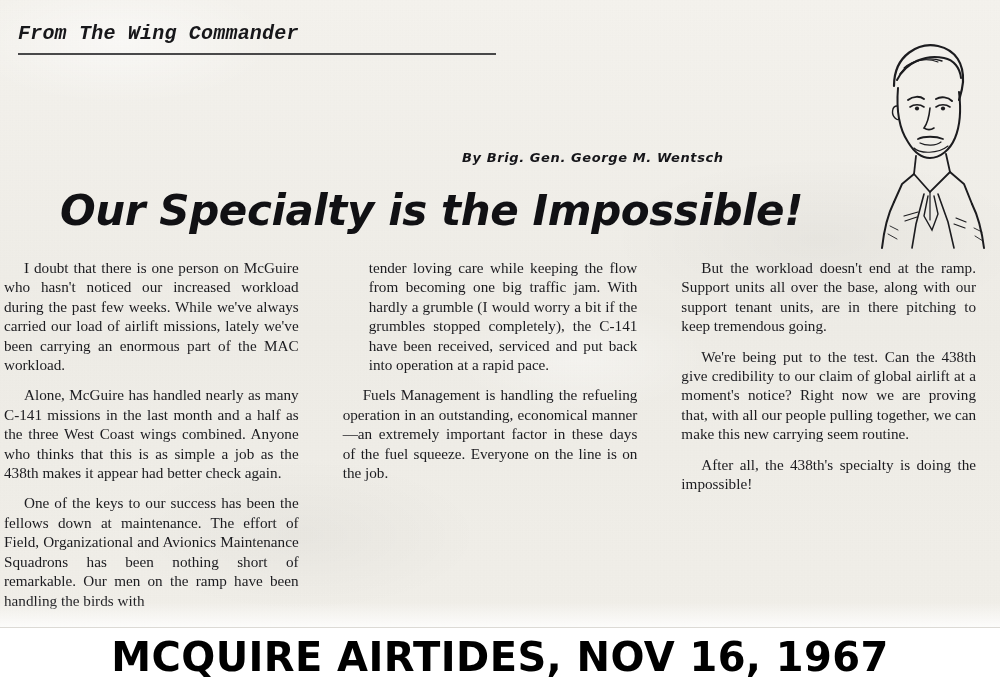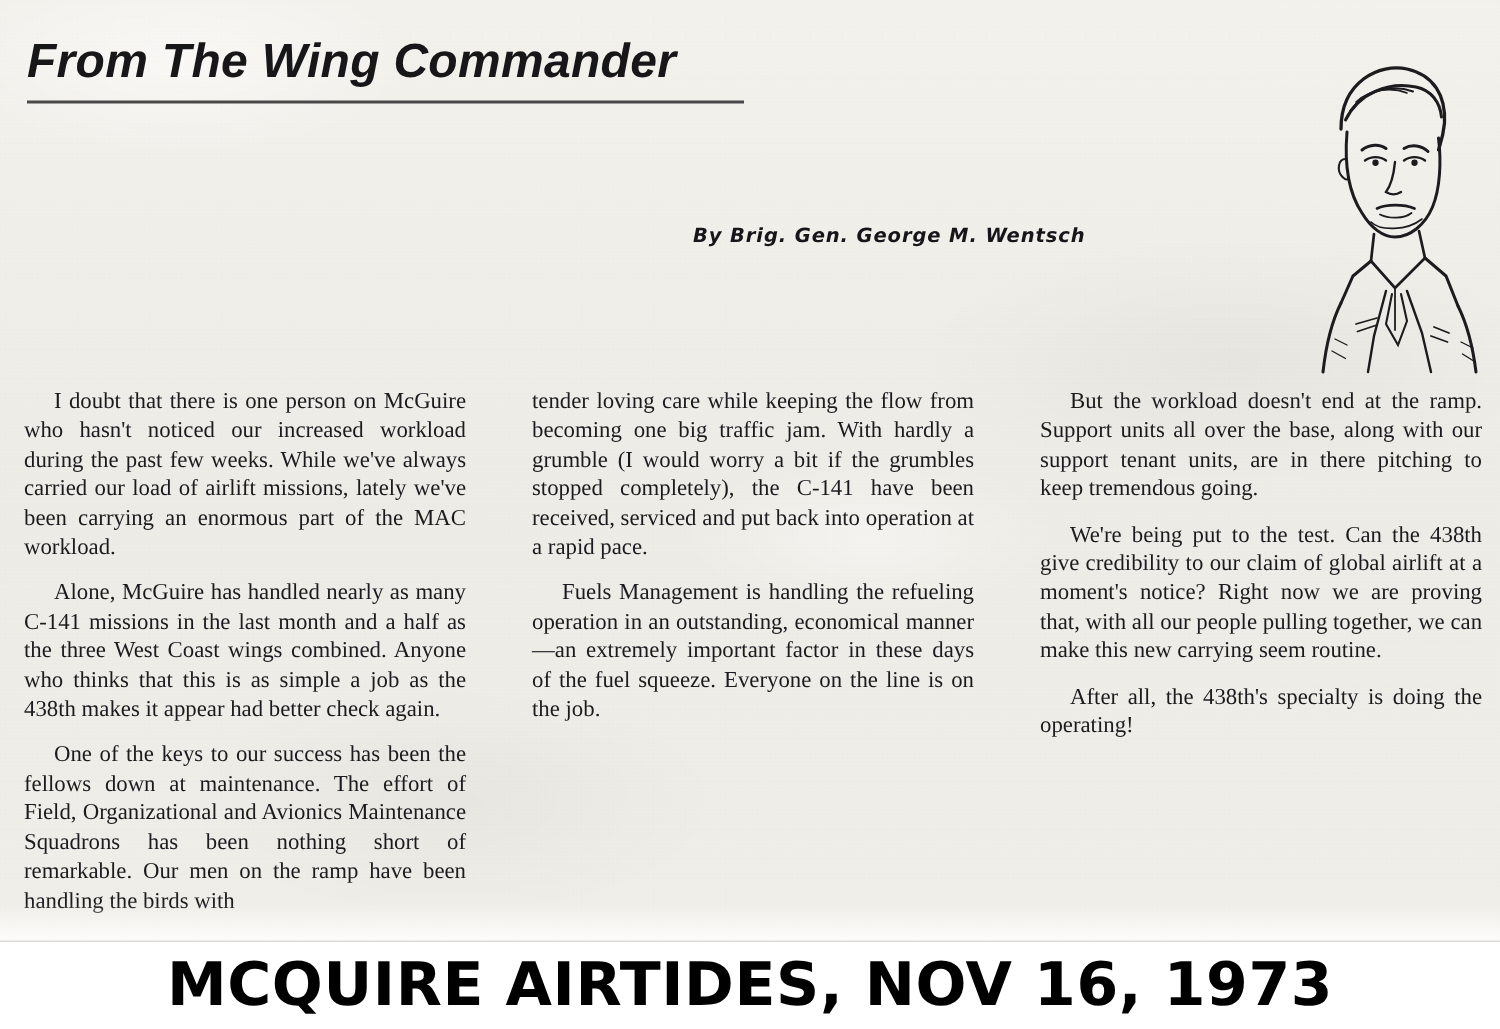--- a/index.html
+++ b/index.html
@@ -35,24 +35,24 @@
     pointer-events: none;
   }
 
   .masthead {
     position: absolute;
     left: 18px;
     top: 22px;
     width: 520px;
   }
   .masthead-title {
-    font-family: Liberation Sans, sans-serif;
+    font-family: Liberation Mono, monospace;
     font-weight: bold;
     font-style: italic;
-    font-size: 32px;
+    font-size: 20px;
     letter-spacing: 0.2px;
     color: #17171a;
     white-space: nowrap;
   }
   .masthead-rule {
     margin-top: 8px;
     height: 2px;
     width: 478px;
     background: #2a2a2d;
     opacity: 0.85;
@@ -88,41 +88,42 @@
   .portrait {
     position: absolute;
     right: 4px;
     top: 34px;
     width: 132px;
     height: 218px;
   }
 
   .columns {
     position: absolute;
-    left: 16px;
+    left: 4px;
     top: 258px;
     width: 972px;
     display: flex;
     gap: 44px;
   }
   .col {
     width: 305px;
   }
   .col p {
     margin: 0 0 11px 0;
     font-family: "Liberation Serif", serif;
     font-size: 15.2px;
     line-height: 19.4px;
     color: #1b1b1f;
     text-align: justify;
     text-indent: 20px;
     hyphens: auto;
   }
   .col p.tight {
     text-indent: 18px;
+    margin-left: 26px;
   }
 
   .banner {
     position: absolute;
     left: 0;
     right: 0;
     bottom: 0;
     height: 58px;
     background: #ffffff;
     display: flex;
@@ -154,20 +155,21 @@
 <div class="page">
   <div class="grain"></div>
 
   <div class="masthead">
     <div class="masthead-title">From The Wing Commander</div>
     <div class="masthead-rule"></div>
   </div>
 
   <div class="byline">By Brig. Gen. George M. Wentsch</div>
 
+  <div class="headline">Our Specialty is the Impossible!</div>
 
   <div class="portrait">
     <svg viewBox="0 0 132 218" width="132" height="218">
       <g fill="none" stroke="#1c1c1f" stroke-width="1.5" stroke-linecap="round">
 
         <path d="M30 52 C30 20 56 8 74 12 C92 16 100 30 99 48 C98 58 96 62 95 66" stroke-width="2.2"></path>
         <path d="M33 46 C42 28 62 20 80 24 C90 26 96 34 97 44" stroke-width="2"></path>
         <path d="M36 40 C46 26 64 22 78 27" stroke-width="1.4"></path>
         <path d="M40 34 C50 25 64 24 74 28" stroke-width="1.1"></path>
 
@@ -225,22 +227,22 @@
       <p>Alone, McGuire has handled nearly as many C-141 missions in the last month and a half as the three West Coast wings combined. Anyone who thinks that this is as simple a job as the 438th makes it appear had better check again.</p>
       <p>One of the keys to our success has been the fellows down at maintenance. The effort of Field, Organizational and Avionics Maintenance Squadrons has been nothing short of remarkable. Our men on the ramp have been handling the birds with</p>
     </div>
     <div class="col">
       <p class="tight" style="text-indent:0">tender loving care while keeping the flow from becoming one big traffic jam. With hardly a grumble (I would worry a bit if the grumbles stopped completely), the C-141 have been received, serviced and put back into operation at a rapid pace.</p>
       <p>Fuels Management is handling the refueling operation in an outstanding, economical manner—an extremely important factor in these days of the fuel squeeze. Everyone on the line is on the job.</p>
     </div>
     <div class="col">
       <p>But the workload doesn't end at the ramp. Support units all over the base, along with our support tenant units, are in there pitching to keep tremendous going.</p>
       <p>We're being put to the test. Can the 438th give credibility to our claim of global airlift at a moment's notice? Right now we are proving that, with all our people pulling together, we can make this new carrying seem routine.</p>
-      <p>After all, the 438th's specialty is doing the operating!</p>
+      <p>After all, the 438th's specialty is doing the impossible!</p>
     </div>
   </div>
 
   <div class="fade-bottom"></div>
 
   <div class="banner">
-    <div class="banner-text">MCQUIRE AIRTIDES, NOV 16, 1973</div>
+    <div class="banner-text">MCQUIRE AIRTIDES, NOV 16, 1967</div>
   </div>
 </div>
 
 </body></html>

